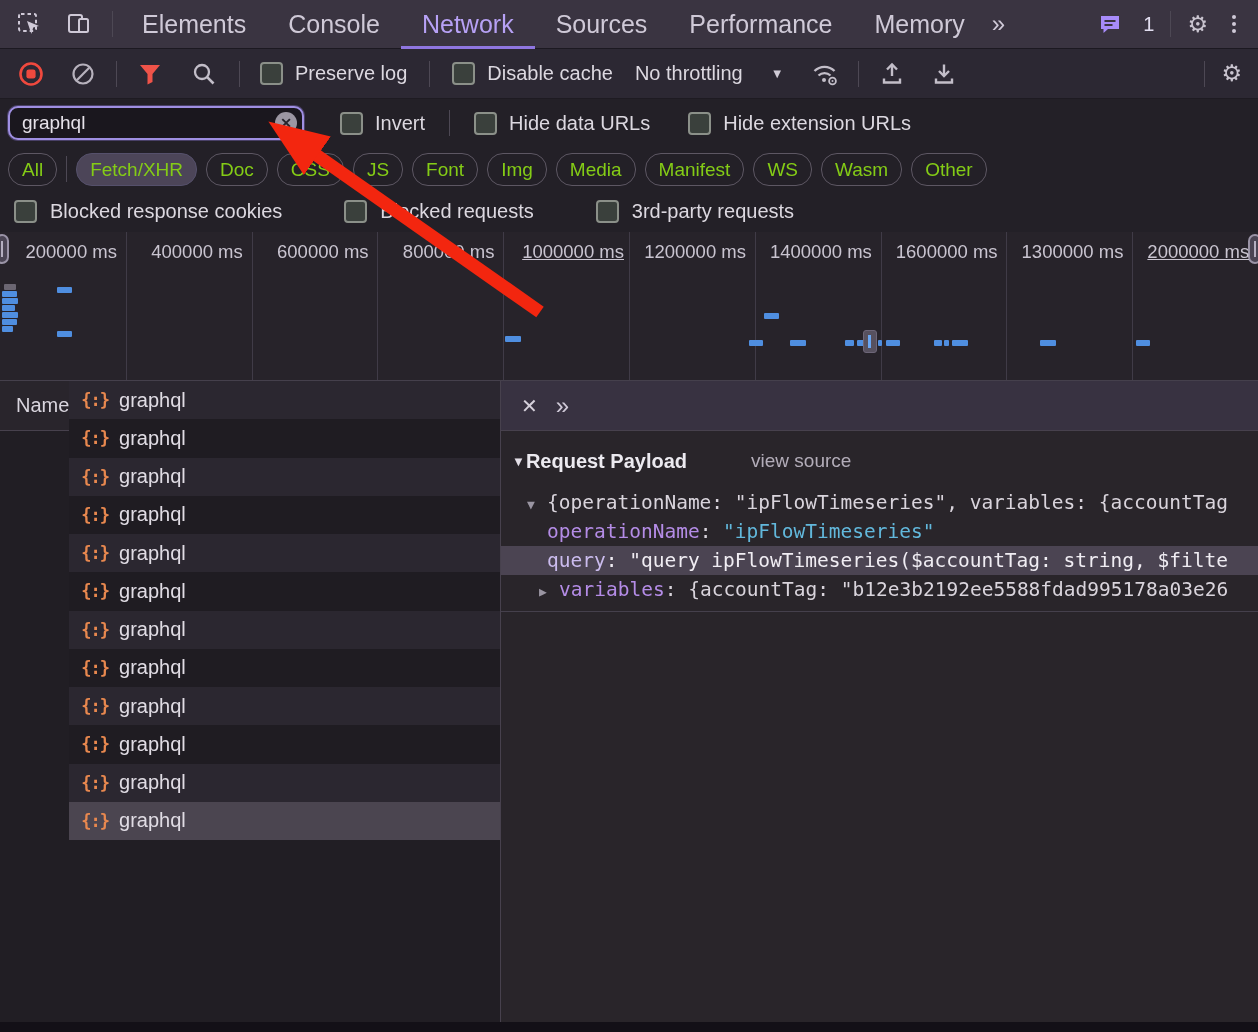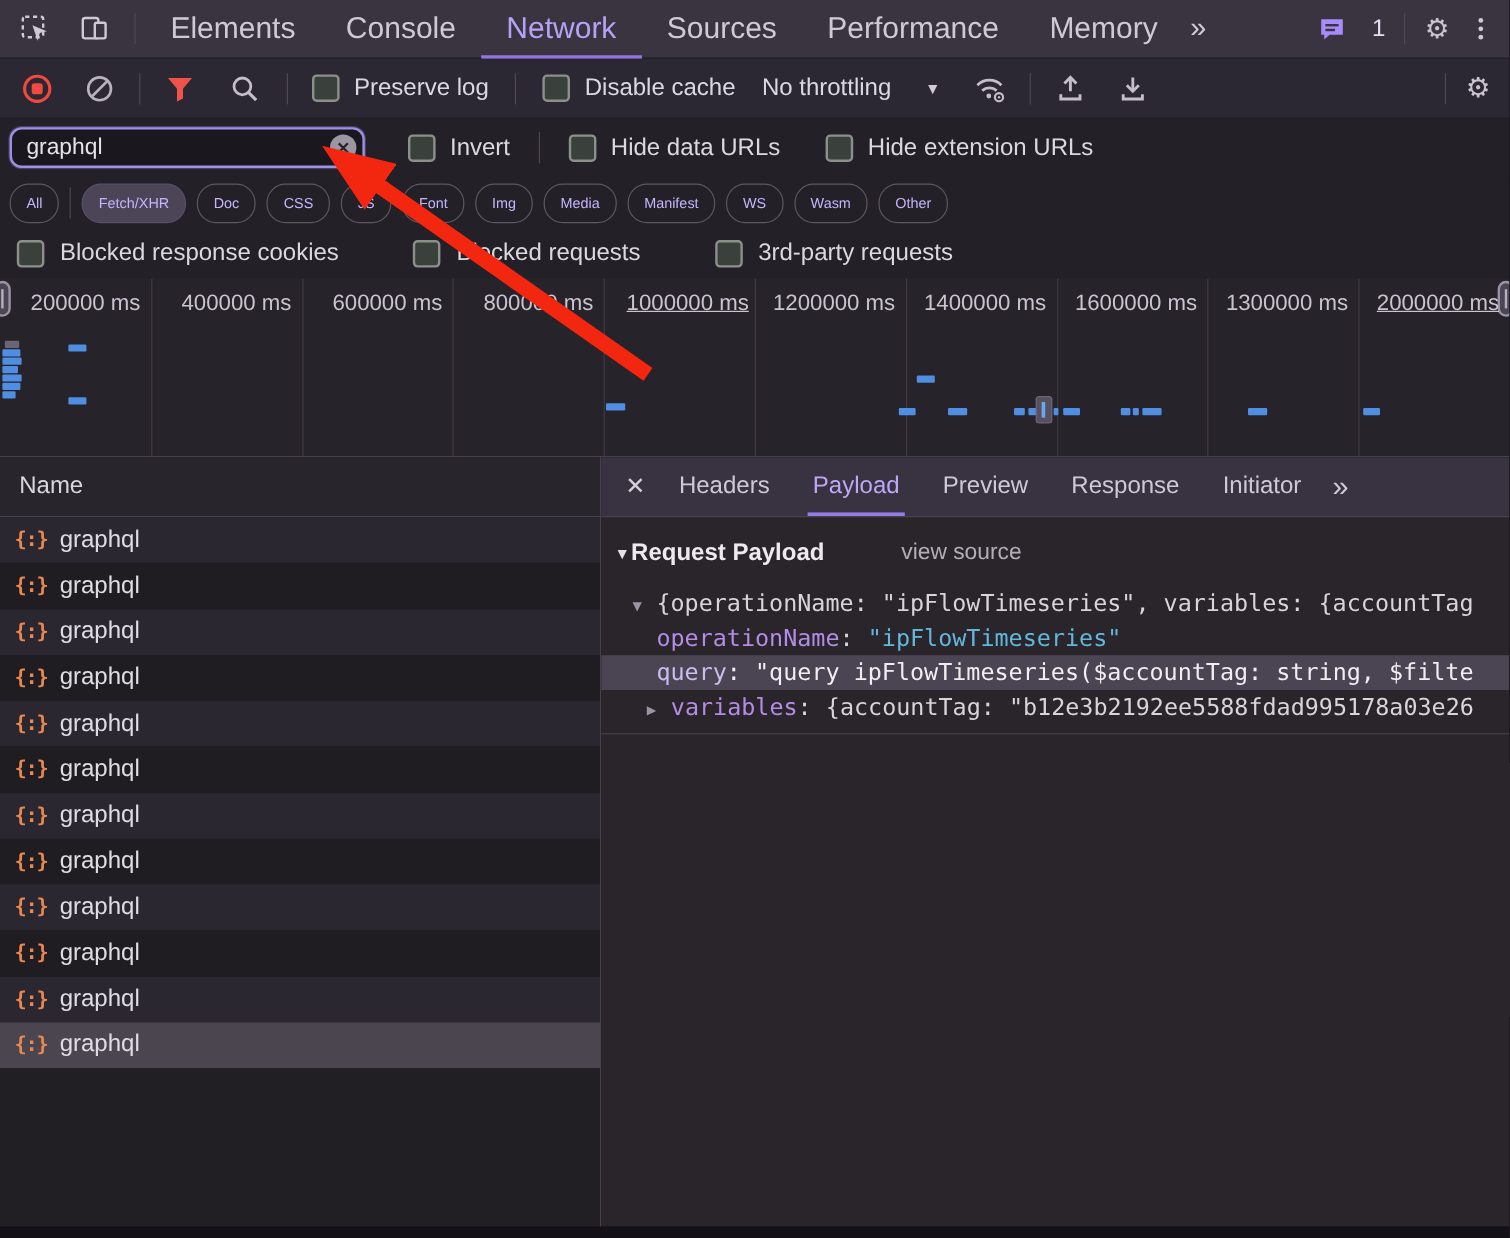--- a/index.html
+++ b/index.html
@@ -32,21 +32,21 @@
   .finwrap{position:relative;width:296px;height:34px;flex:0 0 auto;}
   .fin{width:100%;height:100%;box-sizing:border-box;background:#1a171e;border:2px solid #9f8fe2;
        box-shadow:0 0 0 1px rgba(146,127,224,.35);border-radius:10px;color:#e6e2ea;font-size:19px;
        padding:0 34px 0 12px;font-family:"Liberation Sans",sans-serif;outline:none;}
   .fclear{position:absolute;right:7px;top:6px;width:22px;height:22px;border-radius:50%;background:#9b96a2;
           color:#26232b;font-size:14px;line-height:22px;text-align:center;font-weight:bold;}
   
   .chiprow{position:absolute;top:147px;left:0;right:0;height:44px;display:flex;align-items:center;
            gap:9px;padding-left:8px;}
   .chip{height:33px;line-height:31px;box-sizing:border-box;padding:0 13px;border:1.5px solid #5d5763;
-        border-radius:16px;font-size:12px;color:#c4b5fd;white-space:nowrap;}
+        border-radius:16px;font-size:19px;color:#84cc16;white-space:nowrap;}
   .chip.active{background:#4c4558;border-color:#55506b;}
   
   .checkrow{position:absolute;top:191px;left:0;right:0;height:41px;display:flex;align-items:center;
             padding-left:14px;gap:62px;}
   .cgroup{display:flex;align-items:center;gap:13px;}
   .clabel{font-size:20px;color:#dcd8e0;white-space:nowrap;}
   
   .ruler{position:absolute;top:232px;left:0;right:0;height:148px;background:#27232a;
          border-bottom:1px solid #45404c;overflow:hidden;}
   .tick{position:absolute;top:9px;width:117px;text-align:right;font-size:18.5px;color:#c9c4d0;white-space:nowrap;}
@@ -54,21 +54,21 @@
   .tbar{position:absolute;height:6px;background:#4f8ee0;border-radius:1px;}
   .tbar.gray{background:#6b6672;}
   .marker{position:absolute;width:12px;height:21px;background:#57515f;border:1px solid #6d6678;border-radius:3px;}
   .marker i{position:absolute;left:4px;top:4px;width:3px;height:13px;background:#6aa6f2;display:block;}
   .handle{position:absolute;top:2px;width:14px;height:30px;border:2px solid #9a93a6;border-radius:7px;
           background:#4b4554;box-sizing:border-box;}
   .handle i{position:absolute;left:4px;top:5px;width:2px;height:16px;background:#b5afc0;display:block;}
   
   .main{position:absolute;top:381px;left:0;right:0;bottom:0;display:flex;}
   .namepanel{width:500px;flex:0 0 500px;border-right:1px solid #47414d;background:#211e24;
-             display:flex;flex-direction:column;}
+             display:flex;flex-direction:row;}
   .nheader{height:49px;line-height:49px;padding-left:16px;font-size:20px;color:#d9d5de;background:#29252c;
            border-bottom:1px solid #47414d;flex:0 0 auto;}
   .nrows{flex:1;}
   .nrow{height:38.25px;display:flex;align-items:center;font-size:20px;color:#e0dce4;}
   .nrow:nth-child(odd){background:#2b2730;}
   .nrow:nth-child(even){background:#1f1c22;}
   .nrow.selected{background:#4b4550 !important;}
   .xicon{color:#e8884f;font-family:"DejaVu Sans Mono",monospace;font-size:17px;font-weight:bold;
          margin:0 10px 0 12px;letter-spacing:-1px;}
   
@@ -354,27 +354,20 @@
           </div>
           <div class="nrow selected">
             <span class="xicon">{:}</span>
             <span>graphql</span>
           </div>
         </div>
     </div>
     <div class="detail">
       <div class="dtabs">
         <span class="dclose">✕</span>
-        <span id="dtabs" style="display:flex;height:100%;align-items:center">
-            <span class="dtab">Headers</span>
-            <span class="dtab active">Payload</span>
-            <span class="dtab">Preview</span>
-            <span class="dtab">Response</span>
-            <span class="dtab">Initiator</span>
-          </span>
         <span class="dchev">»</span>
       </div>
       <div class="payload">
         <div class="psec">
           <span class="ptri">▼</span>
           <span class="ptitle">Request Payload</span>
           <span class="pview">view source</span>
         </div>
         <div class="tree">
           <div class="tline ind1"><span class="tri">▼</span><span>{operationName: "ipFlowTimeseries", variables: {accountTag</span></div>

